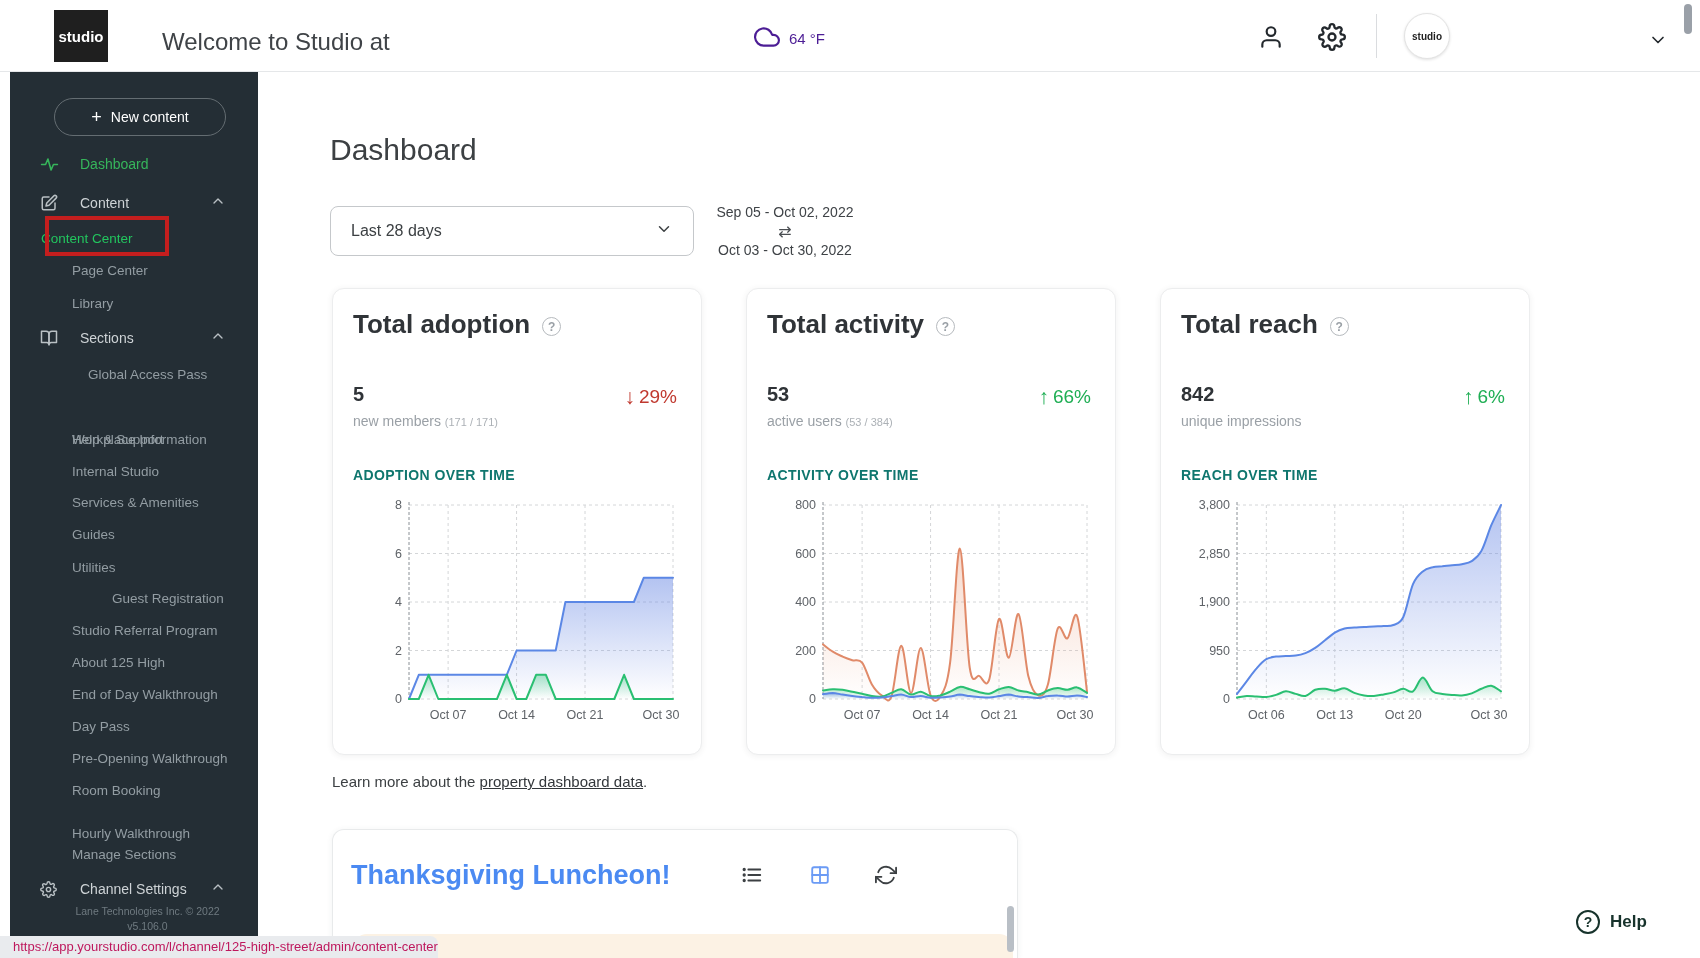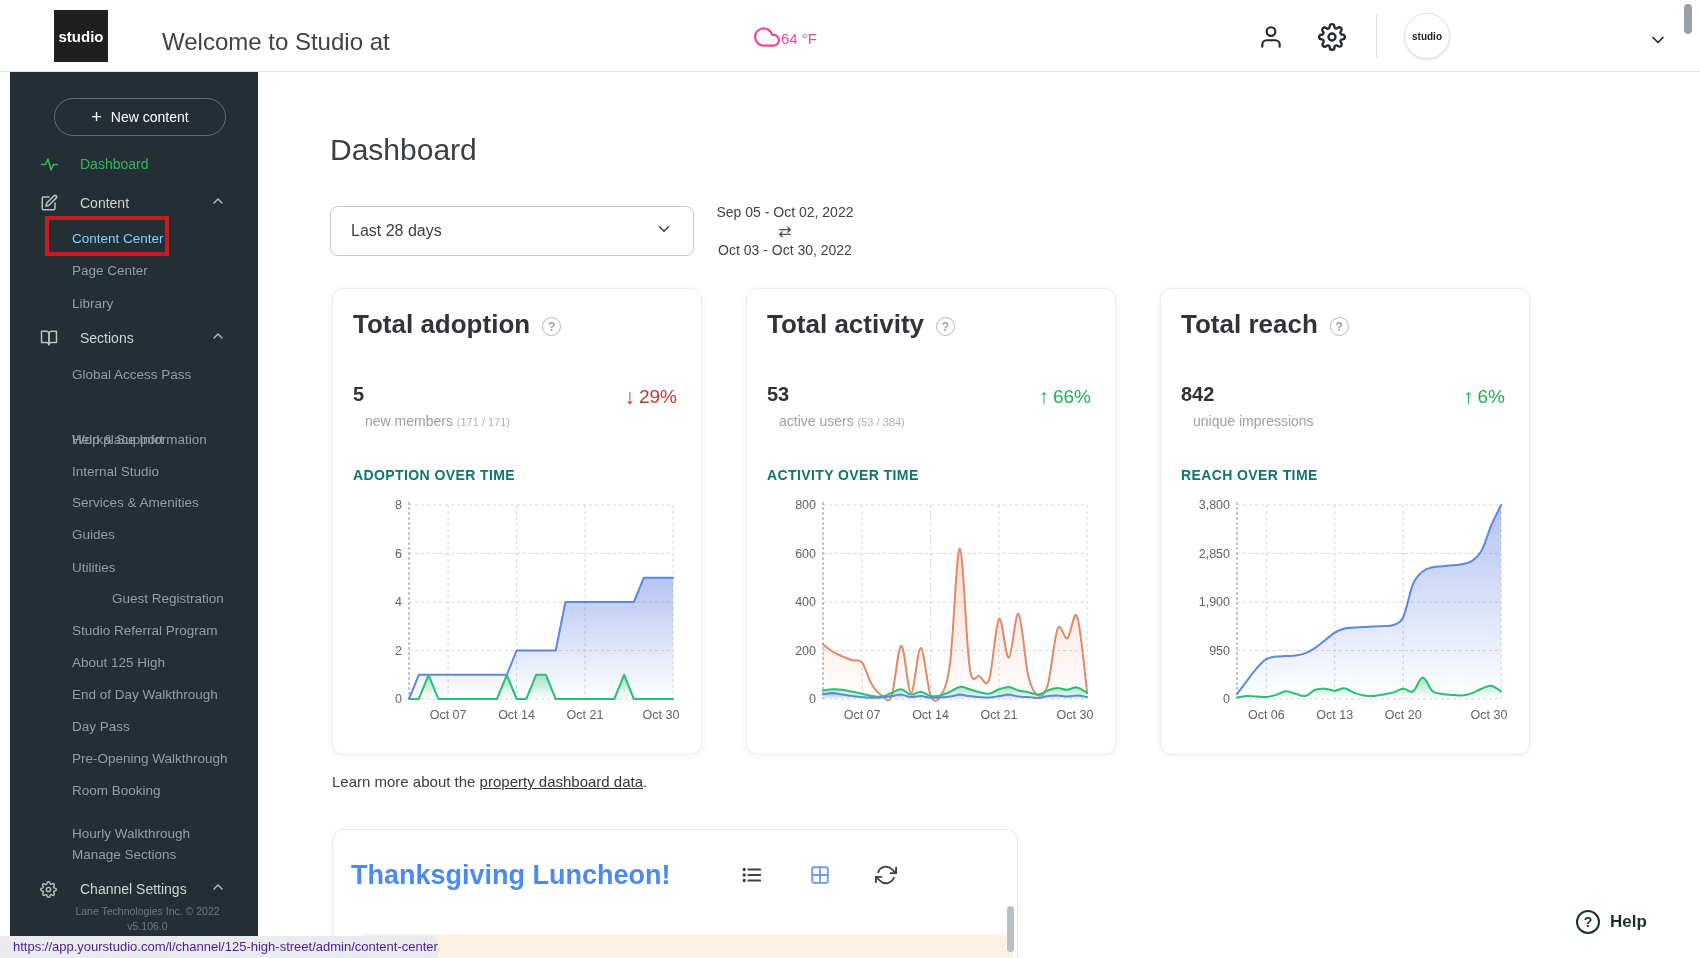--- a/index.html
+++ b/index.html
@@ -3,21 +3,21 @@
 <meta charset="utf-8">
 <style>
   * { box-sizing: border-box; margin: 0; padding: 0; }
   html,body { width:1700px; height:958px; }
   body { font-family:"Liberation Sans", sans-serif; background:#fff; position:relative; overflow:hidden; color:#3c4043; }
 
   
   .header { position:absolute; left:0; top:0; width:1700px; height:72px; background:#fff; border-bottom:1px solid #e5e7e9; z-index:5; }
   .logo { position:absolute; left:54px; top:10px; width:54px; height:52px; background:#1f1f1f; color:#fff; display:flex; align-items:center; justify-content:center; font-size:15px; font-weight:bold; cursor:pointer; }
   .app-title { position:absolute; left:162px; top:28px; font-size:24px; color:#3f4347; }
-  .weather { position:absolute; left:754px; top:24px; display:flex; align-items:center; gap:1px; font-size:15px; color:#ec4899; }
+  .weather { position:absolute; left:754px; top:24px; display:flex; align-items:center; gap:9px; font-size:15px; color:#4c1d95; }
   .hicon { position:absolute; color:#23282d; cursor:pointer; }
   .hdivider { position:absolute; left:1376px; top:14px; width:1px; height:44px; background:#dadcdf; }
   .avatar { position:absolute; left:1404px; top:13px; width:46px; height:46px; border-radius:50%; border:1px solid #e3e3e3; box-shadow:0 1px 3px rgba(0,0,0,.12); display:flex; align-items:center; justify-content:center; font-size:10px; font-weight:bold; color:#1f1f1f; cursor:pointer; background:#fff; }
   .win-scroll { position:absolute; left:1684px; top:4px; width:8px; height:30px; border-radius:4px; background:#9aa0a8; }
 
   .fic { stroke:currentColor; fill:none; stroke-width:2; stroke-linecap:round; stroke-linejoin:round; }
 
   
   .sidebar { position:absolute; left:10px; top:72px; width:248px; height:886px; background:#242e35; z-index:2; }
   .new-content { position:absolute; left:44px; top:26px; width:172px; height:38px; border:1px solid #646d72; border-radius:20px; background:transparent; color:#fff; font-size:14px; font-family:inherit; display:flex; align-items:center; justify-content:center; gap:9px; cursor:pointer; }
@@ -35,40 +35,40 @@
   
   .page-title { position:absolute; left:330px; top:133px; font-size:30px; color:#3c4043; }
   .range-select { position:absolute; left:330px; top:206px; width:364px; height:50px; border:1px solid #c5c8cb; border-radius:8px; background:#fff; display:flex; align-items:center; justify-content:space-between; padding:0 20px; font-size:16px; color:#3c4043; cursor:pointer; }
   .compare { position:absolute; left:690px; top:203px; width:190px; text-align:center; font-size:14px; color:#3f4347; line-height:19px; }
   .swap-icon { font-size:16px; color:#4a4e52; }
 
   .stat-card { position:absolute; top:288px; width:370px; height:467px; background:#fff; border:1px solid #ecedee; border-radius:12px; box-shadow:0 1px 6px rgba(60,64,67,.08); }
   .card-title { position:absolute; left:20px; top:20px; font-size:26px; font-weight:700; color:#303438; display:flex; align-items:center; gap:12px; }
   .help-badge { width:19px; height:19px; border:1.5px solid #b6babe; border-radius:50%; color:#9aa0a6; font-size:12px; font-weight:bold; display:flex; align-items:center; justify-content:center; margin-top:4px; }
   .stat-value { position:absolute; left:20px; top:94px; font-size:20px; font-weight:700; color:#2f3337; }
-  .stat-label { position:absolute; left:32px; top:124px; font-size:14px; color:#9aa0a6; }
+  .stat-label { position:absolute; left:20px; top:124px; font-size:14px; color:#9aa0a6; }
   .stat-detail { font-size:11px; color:#acb1b6; }
   .stat-delta { position:absolute; right:24px; top:96px; font-size:19px; font-weight:500; display:flex; align-items:center; gap:4px; }
   .stat-delta .arr { font-size:21px; }
   .delta-down { color:#c0392f; }
   .delta-up { color:#1fae54; }
   .chart-heading { position:absolute; left:20px; top:178px; font-size:14px; font-weight:700; letter-spacing:.4px; color:#0f766e; }
   svg.chart { position:absolute; left:18px; top:206px; }
 
   .learn-more { position:absolute; left:332px; top:773px; font-size:15px; color:#3c4043; }
   .learn-more a { color:#33373b; font-weight:normal; text-decoration:underline; cursor:pointer; }
 
   .content-card { position:absolute; left:332px; top:829px; width:686px; height:129px; background:#fff; border:1px solid #e8eaeb; border-bottom:none; border-radius:12px 12px 0 0; box-shadow:0 1px 6px rgba(60,64,67,.07); }
   .content-title { position:absolute; left:18px; top:30px; font-size:27px; font-weight:700; color:#4b8af2; cursor:pointer; }
   .cc-icon { position:absolute; top:34px; width:22px; height:22px; color:#3c4043; cursor:pointer; }
   .cc-icon.blue { color:#6b9bf5; }
   .peach { position:absolute; left:20px; top:104px; width:660px; height:60px; background:#fcf2e4; border-radius:14px 14px 0 0; }
   .card-scroll { position:absolute; left:1007px; top:906px; width:7px; height:46px; background:#b9bfc6; border-radius:4px; z-index:4; cursor:pointer; }
 
-  .status-bar { position:absolute; left:0; top:936px; width:438px; height:22px; background:#e9ebee; border-top-right-radius:8px; z-index:10; font-size:13px; color:#4c1d95; line-height:22px; padding-left:13px; white-space:nowrap; overflow:hidden; }
+  .status-bar { position:absolute; left:0; top:936px; width:438px; height:22px; background:#e9ebee; border-top-right-radius:8px; z-index:10; font-size:13px; color:#be185d; line-height:22px; padding-left:13px; white-space:nowrap; overflow:hidden; }
 
   .help-btn { position:absolute; left:1576px; top:910px; display:flex; align-items:center; gap:10px; color:#17332c; cursor:pointer; z-index:8; }
   .help-circle { width:24px; height:24px; border:2.5px solid #17332c; border-radius:50%; display:flex; align-items:center; justify-content:center; font-size:14px; font-weight:bold; }
   .help-text { font-size:17px; font-weight:bold; }
 </style>
 </head>
 <body>
 
 <div class="header">
   <div class="logo">studio</div>
@@ -115,41 +115,41 @@
           <path d="M12 4H5a2 2 0 0 0-2 2v13a2 2 0 0 0 2 2h13a2 2 0 0 0 2-2v-7"></path>
           <path d="M18.5 2.5a2.1 2.1 0 0 1 3 3L12 15l-4 1 1-4 9.5-9.5z"></path>
         </svg>
       </span>
     <span class="nav-label">Content</span>
     <span class="nav-chevron"><svg class="fic" width="16" height="16" viewBox="0 0 24 24">
           <polyline points="6 15 12 9 18 15"></polyline>
         </svg></span>
   </div>
   <div class="nav-item sub" style="top:155px;">
-      <span class="nav-label" style="color:#7dd3fc;">Content Center</span>
+      <span class="nav-label" style="color:#22c55e;margin-left:31px;">Content Center</span>
     </div>
   <div class="nav-item sub" style="top:187px;">
       <span class="nav-label">Page Center</span>
     </div>
   <div class="nav-item sub" style="top:220px;">
       <span class="nav-label">Library</span>
     </div>
   <div class="nav-item top" style="top:255px;">
     <span class="nav-icon">
         <svg class="fic" width="18" height="18" viewBox="0 0 24 24">
           <path d="M2 3h6a4 4 0 0 1 4 4v14a3 3 0 0 0-3-3H2z"></path>
           <path d="M22 3h-6a4 4 0 0 0-4 4v14a3 3 0 0 1 3-3h7z"></path>
         </svg>
       </span>
     <span class="nav-label">Sections</span>
     <span class="nav-chevron"><svg class="fic" width="16" height="16" viewBox="0 0 24 24">
           <polyline points="6 15 12 9 18 15"></polyline>
         </svg></span>
   </div>
-  <div class="nav-item sub" style="top:291px;">
+  <div class="nav-item sub" style="top:291px;margin-left:16px;">
       <span class="nav-label">Global Access Pass</span>
     </div>
   <div class="nav-item sub" style="top:324px;margin-top:32px;">
       <span class="nav-label">Help &amp; Support</span>
     </div>
   <div class="nav-item sub" style="top:356px;">
       <span class="nav-label">Workplace Information</span>
     </div>
   <div class="nav-item sub" style="top:388px;">
       <span class="nav-label">Internal Studio</span>

